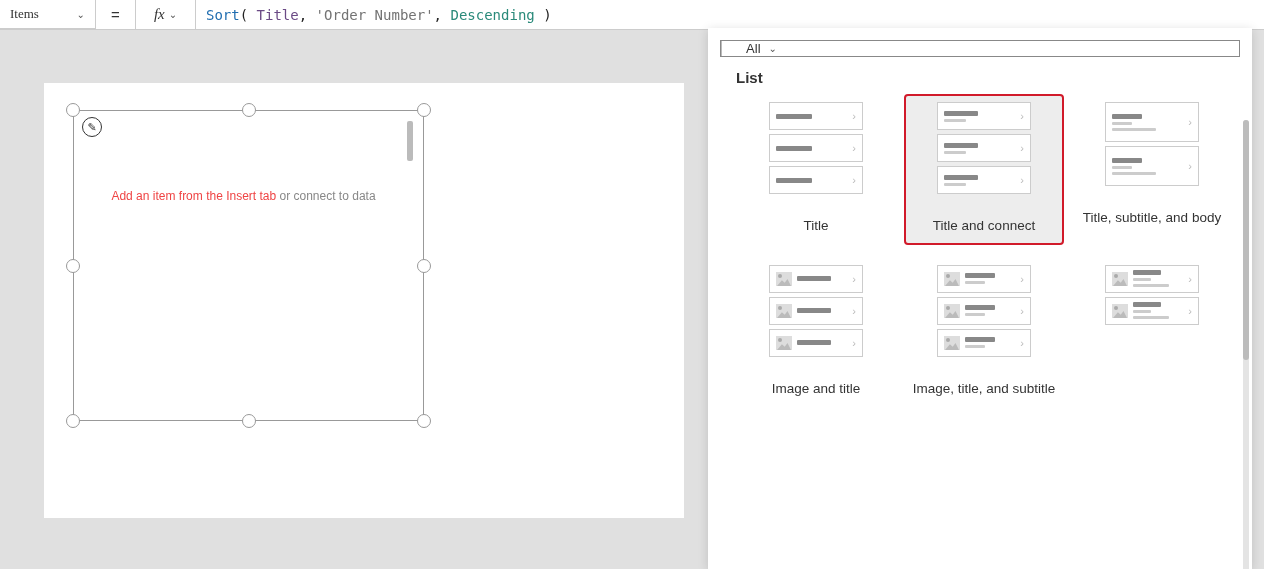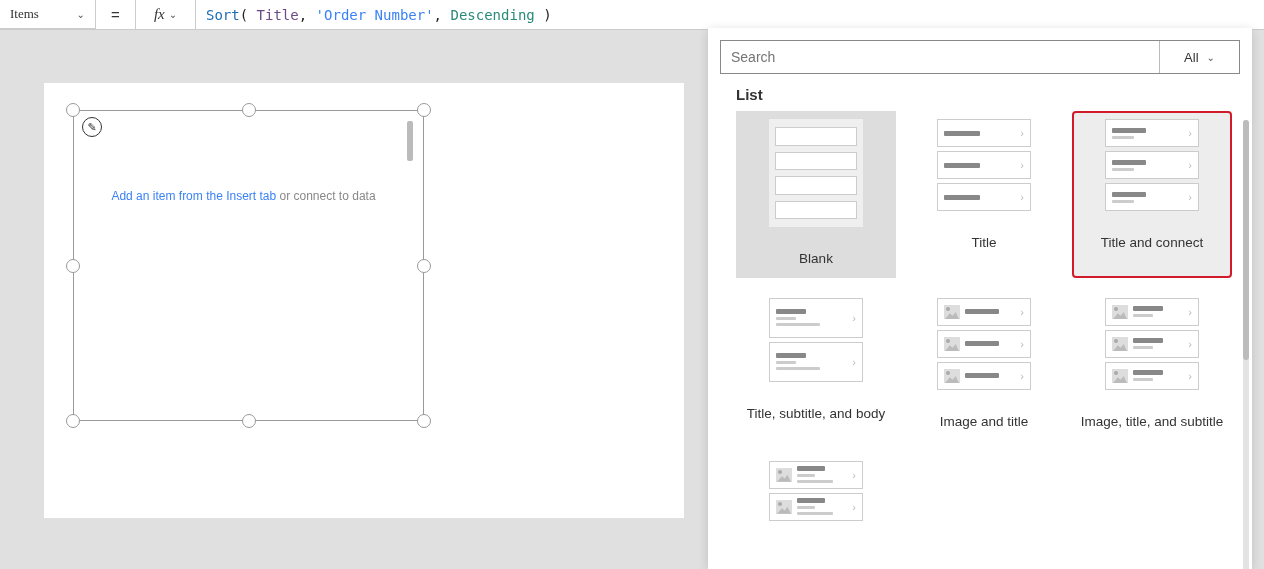--- a/index.html
+++ b/index.html
@@ -9,35 +9,35 @@
     .formula-bar { display: flex; align-items: stretch; height: 30px; background: #fff; border-bottom: 1px solid #ccc; }
     .prop-dropdown { width: 96px; border: 1px solid #ccc; border-top: none; border-left: none; display: flex; align-items: center; padding: 0 10px; justify-content: space-between; cursor: pointer; font-family: Liberation Serif, serif; }
     .prop-dropdown .chevron { font-size: 10px; color: #555; }
     .equals { width: 40px; display: flex; align-items: center; justify-content: center; font-size: 15px; color: #333; border-right: 1px solid #ccc; }
     .fx { width: 60px; display: flex; align-items: center; justify-content: center; gap: 4px; border-right: 1px solid #ccc; cursor: pointer; }
     .fx .fx-label { font-style: italic; font-family: "Segoe UI", serif; font-size: 15px; text-align: center; }
     .fx .chevron { font-size: 10px; color: #555; }
     .formula-input { flex: 1; padding: 8px 10px; display: flex; align-items: center; font-family: Consolas, monospace; font-size: 14px; white-space: pre; }
     .tok-fn { color: #1f6db0; }
     .tok-ds { color: #6b4a85; }
-    .tok-str { color: #3b82f6; }
+    .tok-str { color: #737373; }
     .tok-enum { color: #2a8a7a; }
     .tok-black { color: #222; }
 
     
     .canvas-area { position: absolute; left: 44px; top: 83px; width: 640px; height: 435px; background: #fff; }
     .gallery-box { position: absolute; left: 22px; top: 20px; width: 365px; height: 325px; }
     .gallery-border { position: absolute; inset: 7px; border: 1px solid #999; }
     .sel-handle { position: absolute; width: 14px; height: 14px; background: #fff; border: 1px solid #999; border-radius: 50%; }
     .h-tl { left: 0; top: 0; } .h-tc { left: calc(50% - 7px); top: 0; } .h-tr { right: 0; top: 0; }
     .h-ml { left: 0; top: calc(50% - 7px); } .h-mr { right: 0; top: calc(50% - 7px); }
     .h-bl { left: 0; bottom: 0; } .h-bc { left: calc(50% - 7px); bottom: 0; } .h-br { right: 0; bottom: 0; }
     .edit-pencil { position: absolute; left: 16px; top: 14px; width: 20px; height: 20px; border: 1.5px solid #333; border-radius: 50%; display: flex; align-items: center; justify-content: center; font-size: 11px; background: #fff; cursor: pointer; }
     .empty-msg { position: absolute; left: 0; right: 10px; top: 78px; text-align: center; font-size: 12px; }
-    .empty-msg .link { color: #3b82f6; cursor: pointer; }
+    .empty-msg .link { color: #ef4444; cursor: pointer; }
     .empty-msg .plain { color: #888; }
     .inner-scrollbar { position: absolute; right: 10px; top: 10px; width: 6px; height: 40px; background: #bbb; border-radius: 2px; }
 
     
     .layout-panel { position: absolute; right: 12px; top: 28px; width: 544px; height: 541px; background: #fff; box-shadow: 0 2px 10px rgba(0,0,0,0.15); display: flex; flex-direction: column; }
     .search-row { display: flex; margin: 12px 12px 8px 12px; border: 1px solid #888; }
     .search-input { flex: 1; border: none; padding: 8px 10px; font-size: 14px; outline: none; }
     .filter-dd { width: 80px; border-left: 1px solid #bbb; display: flex; align-items: center; justify-content: center; gap: 8px; cursor: pointer; }
     .filter-dd .chevron { font-size: 10px; color: #555; }
     .panel-body { flex: 1; overflow-y: auto; padding: 0 14px 8px 28px; position: relative; }
@@ -93,39 +93,29 @@
     <div class="sel-handle h-ml"></div>
     <div class="sel-handle h-mr"></div>
     <div class="sel-handle h-bl"></div>
     <div class="sel-handle h-bc"></div>
     <div class="sel-handle h-br"></div>
   </div>
 </div>
 
 <div class="layout-panel">
   <div class="search-row">
-    <input class="search-input" placeholder="Search" style="">
     <div class="filter-dd">
       <span>All</span>
       <span class="chevron">⌄</span>
     </div>
   </div>
   <div class="panel-body">
     <div class="section-title">List</div>
     <div class="tile-grid">
 
-      <div class="tile selected-blank">
-        <div class="preview">
-          <div class="blank-row"></div>
-            <div class="blank-row"></div>
-            <div class="blank-row"></div>
-            <div class="blank-row"></div>
-        </div>
-        <div class="tile-label">Blank</div>
-      </div>
 
       <div class="tile">
         <div class="preview white">
           <div class="row-card">
               <div class="line thick" style="width:36px"></div>
               <span class="chev">›</span>
             </div>
           <div class="row-card">
               <div class="line thick" style="width:36px"></div>
               <span class="chev">›</span>

